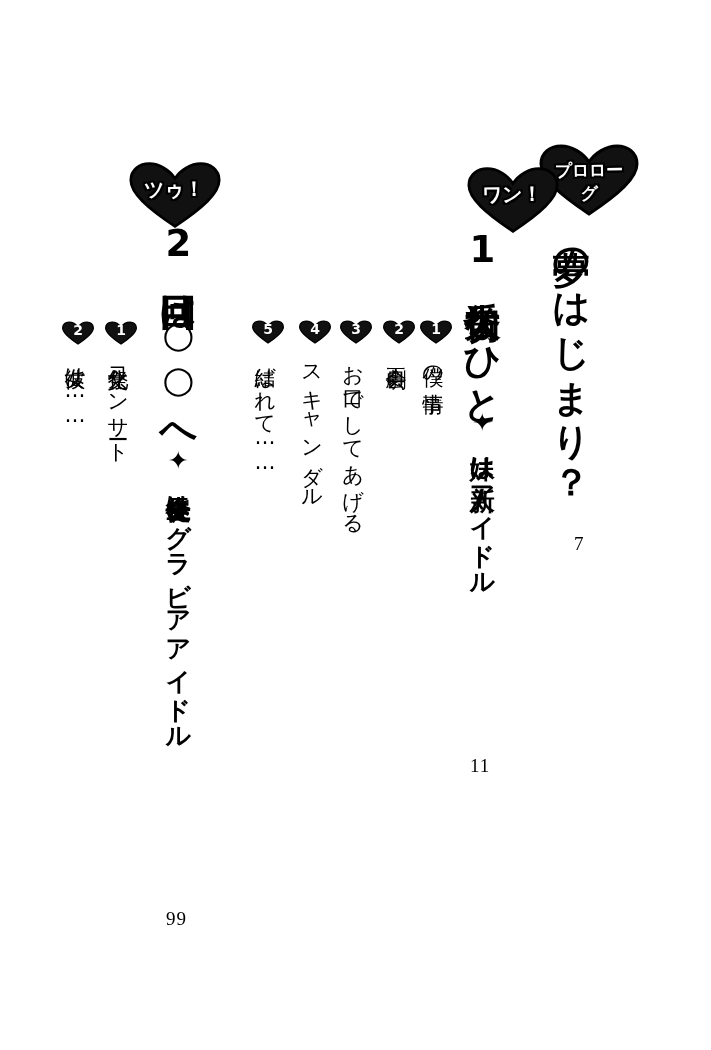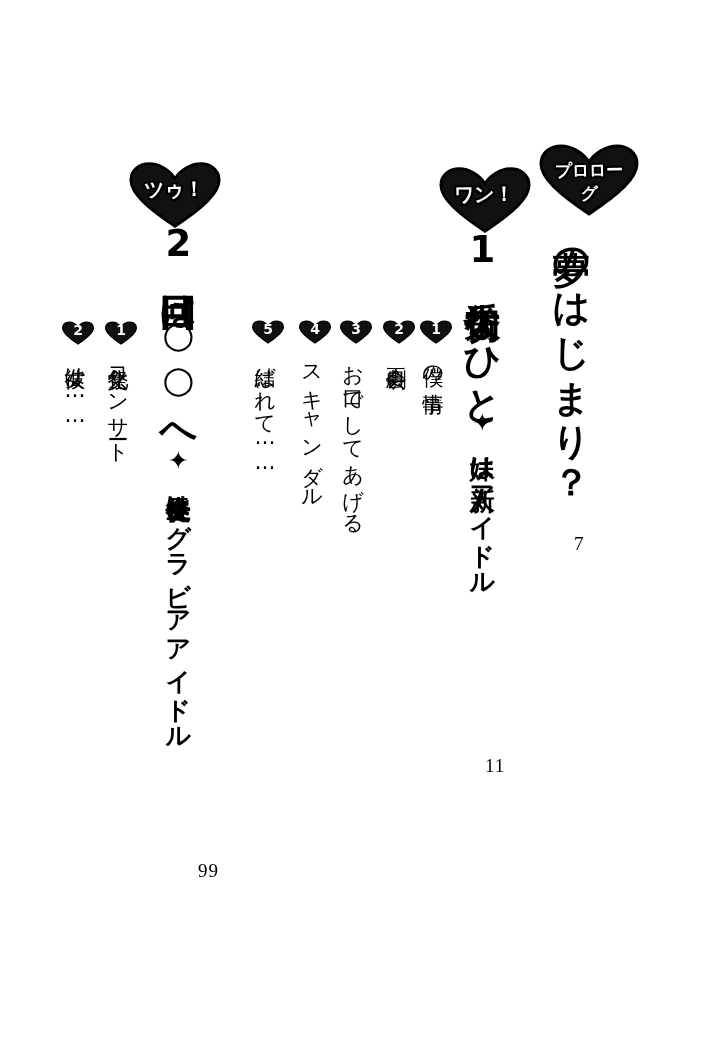--- a/index.html
+++ b/index.html
@@ -135,34 +135,34 @@
       <span class="badge-label" style="left:8px; top:15px; width:84px; font-size:17px;">プロローグ</span>
     </div>
 
     <div class="chapter-title vtext" style="left:551px; top:222px;">夢のはじまり？</div>
 
     <div class="page-num" style="left:574px; top:533px;">7</div>
   </div>
 
   <div class="chapter">
 
-    <div class="badge" style="left:439px; top:165px;text-decoration:underline;">
+    <div class="badge" style="left:467px; top:165px;text-decoration:underline;">
       <span class="heart">
         <svg width="92" height="70" viewBox="0 0 100 72">
           <path d="M50 70 C 20 50, 2 34, 2 20 C 2 8, 12 2, 22 2 C 33 2, 44 9, 50 18 C 56 9, 67 2, 78 2 C 88 2, 98 8, 98 20 C 98 34, 80 50, 50 70 Z" fill="#111" stroke="#000" stroke-width="3"></path>
         </svg>
       </span>
       <span class="badge-label" style="left:4px; top:16px; width:82px; font-size:20px;">ワン！</span>
     </div>
 
     <div class="chapter-title vtext" style="left:462px; top:228px;">
       <span>1番大切なひと</span><span class="sub">✦妹は新人アイドル</span>
     </div>
 
-    <div class="page-num" style="left:485px; top:755px;">11</div>
+    <div class="page-num" style="left:470px; top:755px;">11</div>
 
     <div class="entry" style="left:420px; top:317px;">
       <span class="num-heart">
         <svg width="32" height="30" viewBox="0 0 100 72">
           <path d="M50 70 C 20 50, 2 34, 2 20 C 2 8, 12 2, 22 2 C 33 2, 44 9, 50 18 C 56 9, 67 2, 78 2 C 88 2, 98 8, 98 20 C 98 34, 80 50, 50 70 Z" fill="#111" stroke="#000" stroke-width="4"></path>
         </svg>
         <span class="n" style="width:32px; top:4px;">1</span>
       </span>
       <span class="etitle vtext">僕の事情</span>
     </div>
@@ -216,21 +216,21 @@
           <path d="M50 70 C 20 50, 2 34, 2 20 C 2 8, 12 2, 22 2 C 33 2, 44 9, 50 18 C 56 9, 67 2, 78 2 C 88 2, 98 8, 98 20 C 98 34, 80 50, 50 70 Z" fill="#111" stroke="#000" stroke-width="3"></path>
         </svg>
       </span>
       <span class="badge-label" style="left:4px; top:16px; width:82px; font-size:20px;">ツゥ！</span>
     </div>
 
     <div class="chapter-title vtext" style="left:158px; top:222px;">
       <span>2回目は○○へ</span><span class="sub">✦生徒会長はグラビアアイドル</span>
     </div>
 
-    <div class="page-num" style="left:166px; top:860px;margin-left:32px;">99</div>
+    <div class="page-num" style="left:166px; top:908px;">99</div>
 
     <div class="entry" style="left:105px; top:318px;">
       <span class="num-heart">
         <svg width="32" height="30" viewBox="0 0 100 72">
           <path d="M50 70 C 20 50, 2 34, 2 20 C 2 8, 12 2, 22 2 C 33 2, 44 9, 50 18 C 56 9, 67 2, 78 2 C 88 2, 98 8, 98 20 C 98 34, 80 50, 50 70 Z" fill="#111" stroke="#000" stroke-width="4"></path>
         </svg>
         <span class="n" style="width:32px; top:4px;">1</span>
       </span>
       <span class="etitle vtext">文化祭コンサート</span>
     </div>

